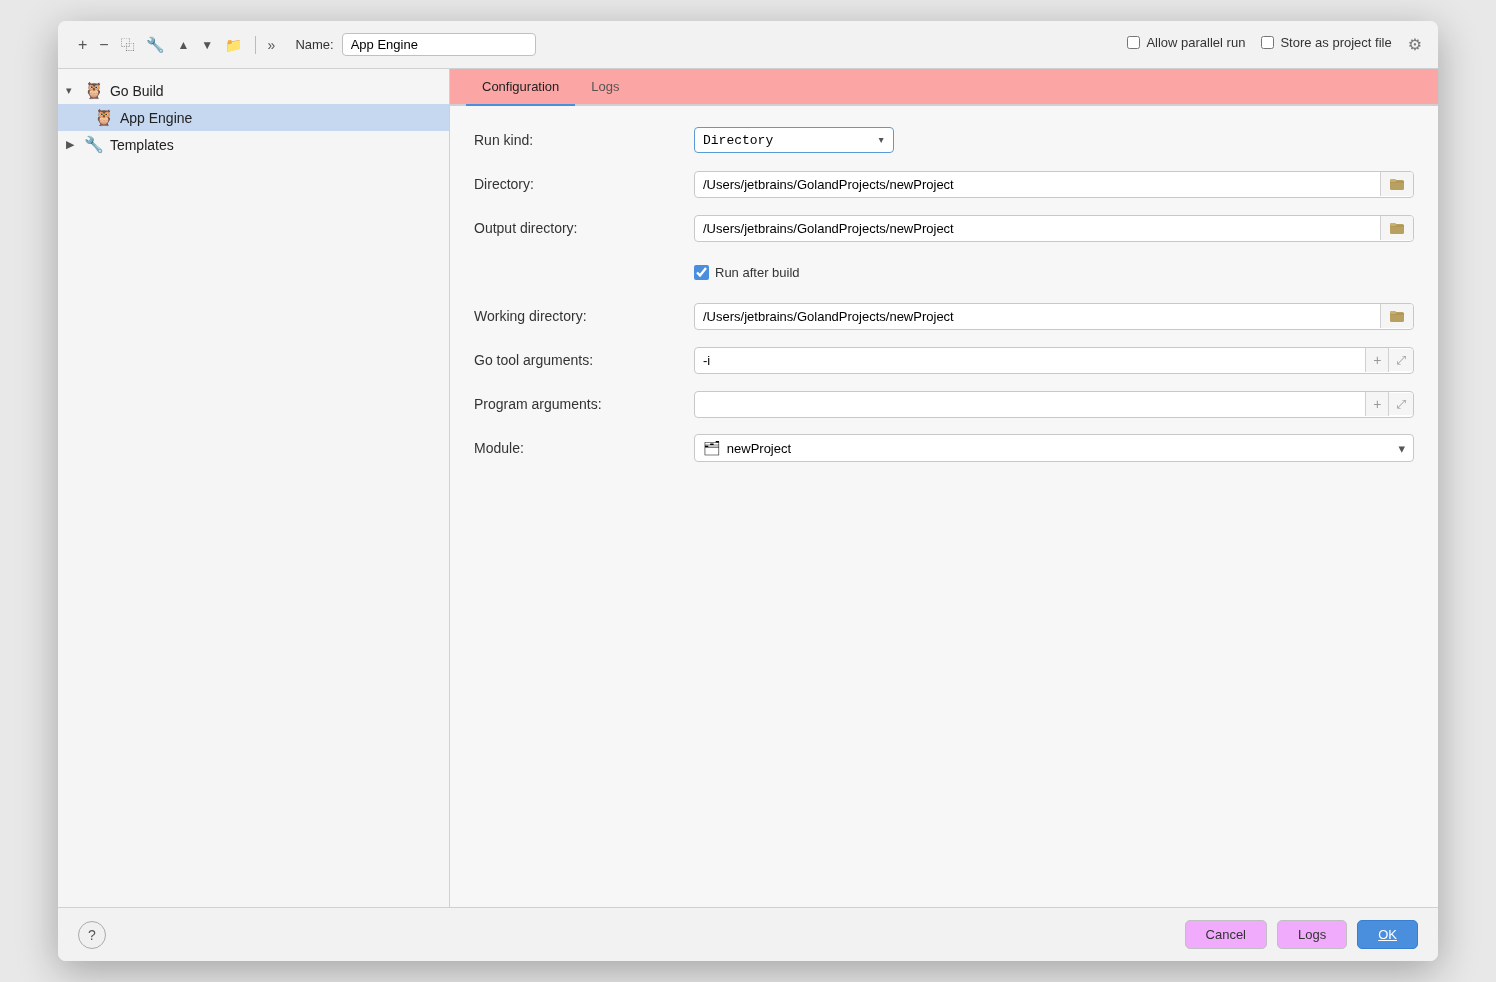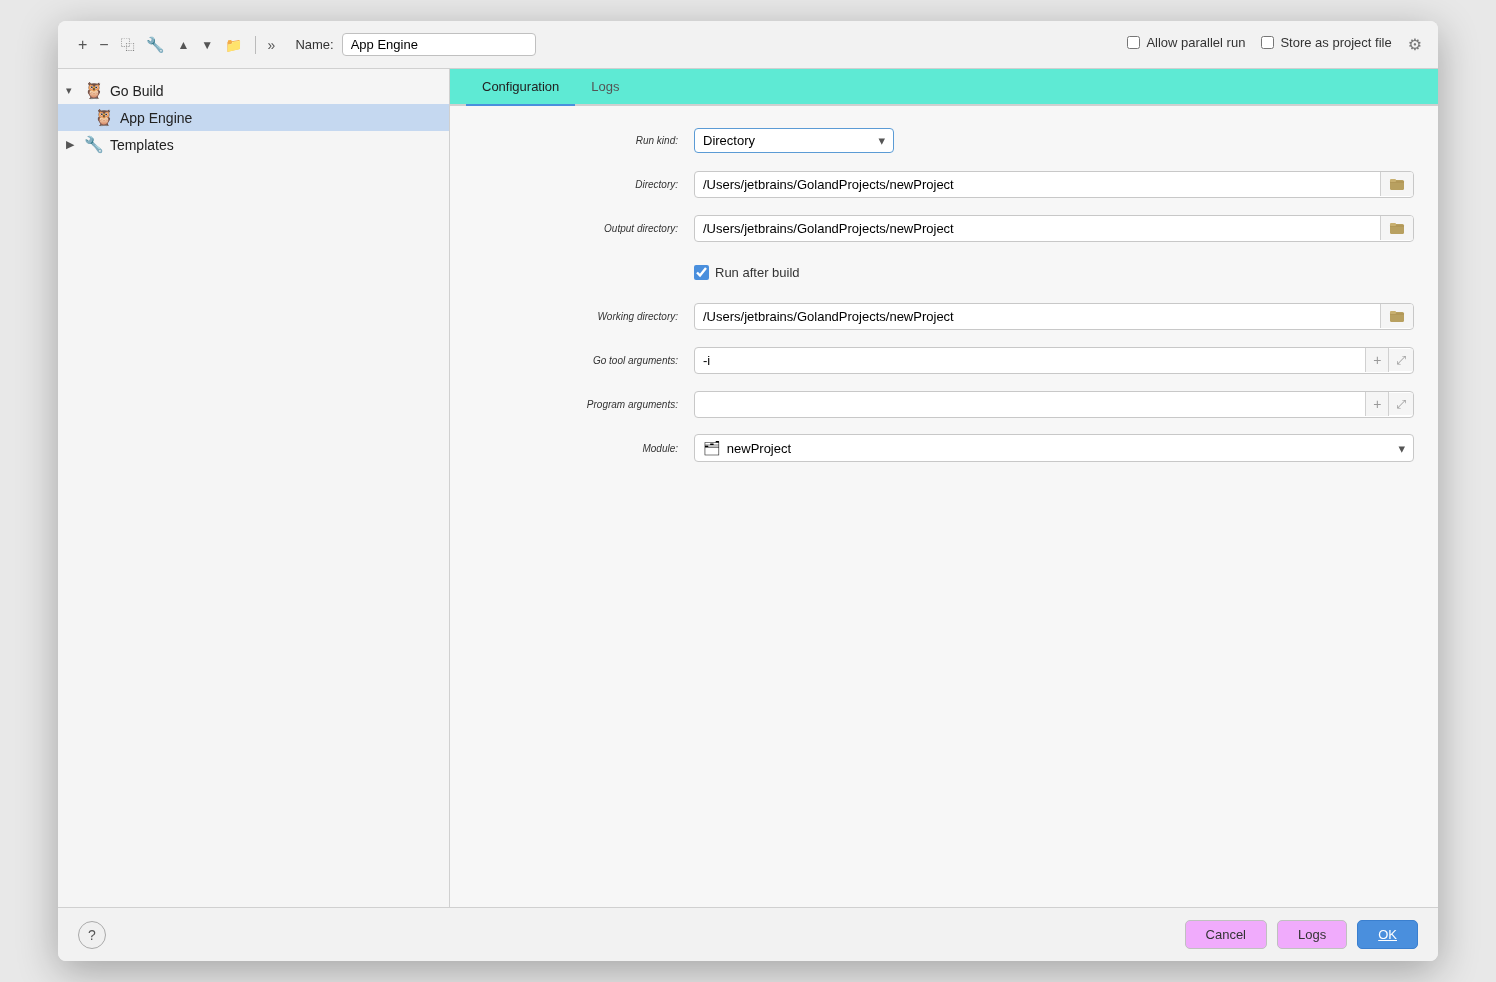--- a/index.html
+++ b/index.html
@@ -134,21 +134,21 @@
     .main-content {
       flex: 1;
       display: flex;
       flex-direction: column;
       padding: 0;
       background: #f7f7f7;
     }
     .tabs {
       display: flex;
       border-bottom: 2px solid #d0d0d0;
-      background: #5eead4;
+      background: #fca5a5;
       padding: 0 16px;
     }
     .tab {
       padding: 10px 16px;
       cursor: pointer;
       font-size: 13px;
       color: #555;
       border-bottom: 2px solid transparent;
       margin-bottom: -2px;
     }
@@ -162,44 +162,43 @@
       overflow-y: auto;
     }
     .form-row {
       display: flex;
       align-items: center;
       margin-bottom: 16px;
       min-height: 28px;
     }
     .form-label {
       width: 220px;
-      text-align: right;
       padding-right: 16px;
-      font-size: 10px;
+      font-size: 14px;
       color: #333;
       flex-shrink: 0;
-      font-style: italic;
     }
     .form-control {
       flex: 1;
       display: flex;
       align-items: center;
       gap: 6px;
     }
     .select-dropdown {
       display: flex;
       align-items: flex-end;
       border: 1.5px solid #5b9bd5;
       border-radius: 4px;
       background: white;
       padding: 4px 8px;
       gap: 8px;
       cursor: pointer;
       min-width: 200px;
       font-size: 13px;
+      font-family: Liberation Mono, monospace;
     }
     .select-dropdown .arrow {
       margin-left: auto;
       color: #555;
     }
     .text-input-with-btn {
       flex: 1;
       display: flex;
       align-items: center;
       border: 1px solid #c8c8c8;

